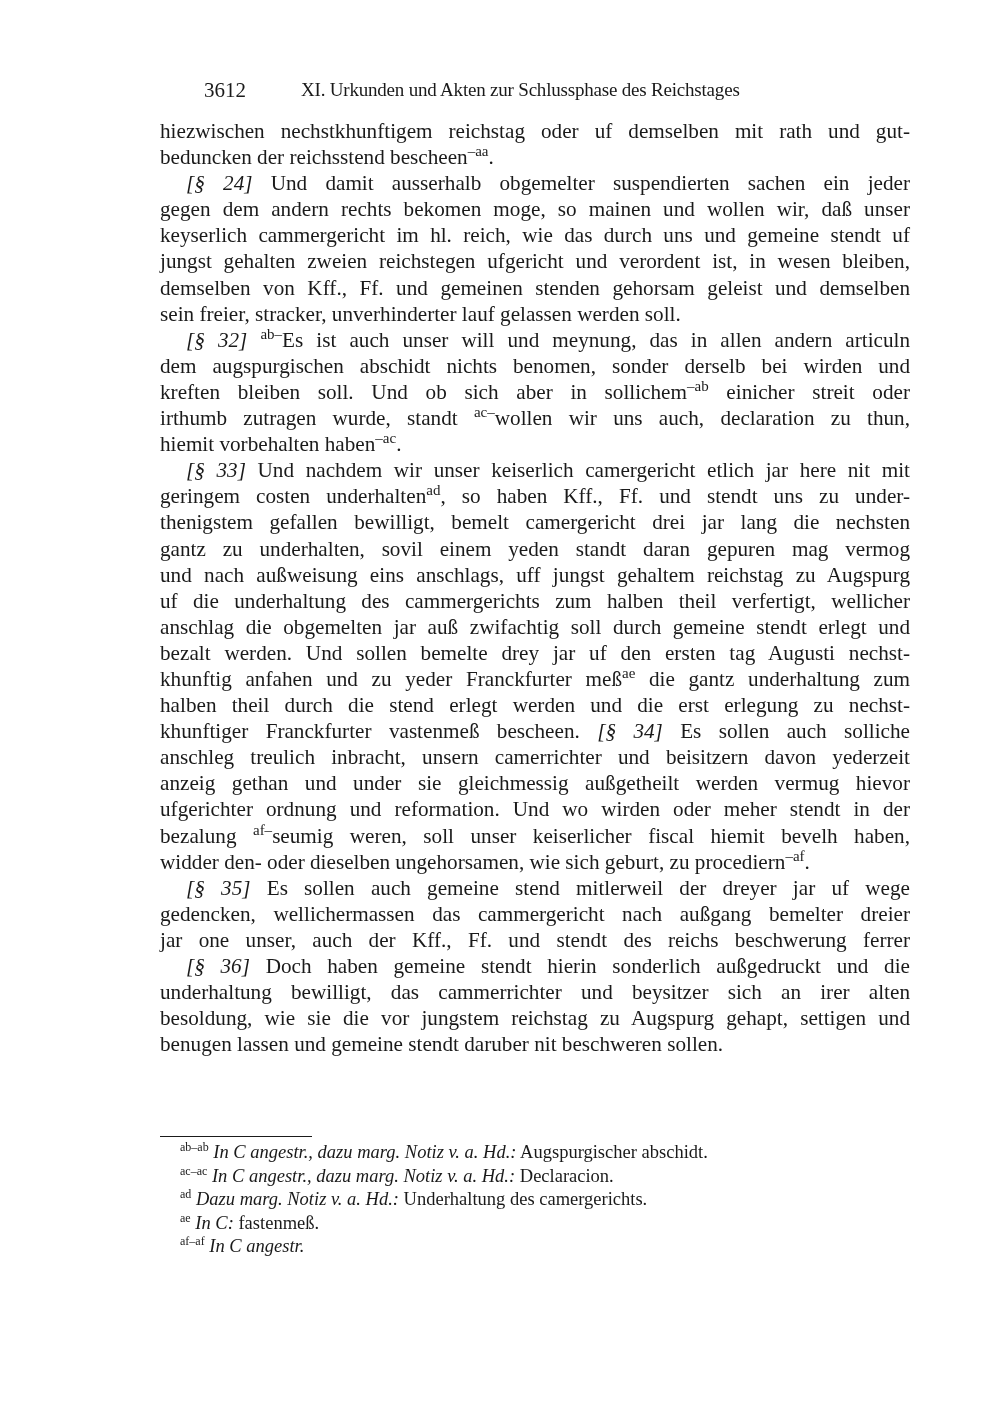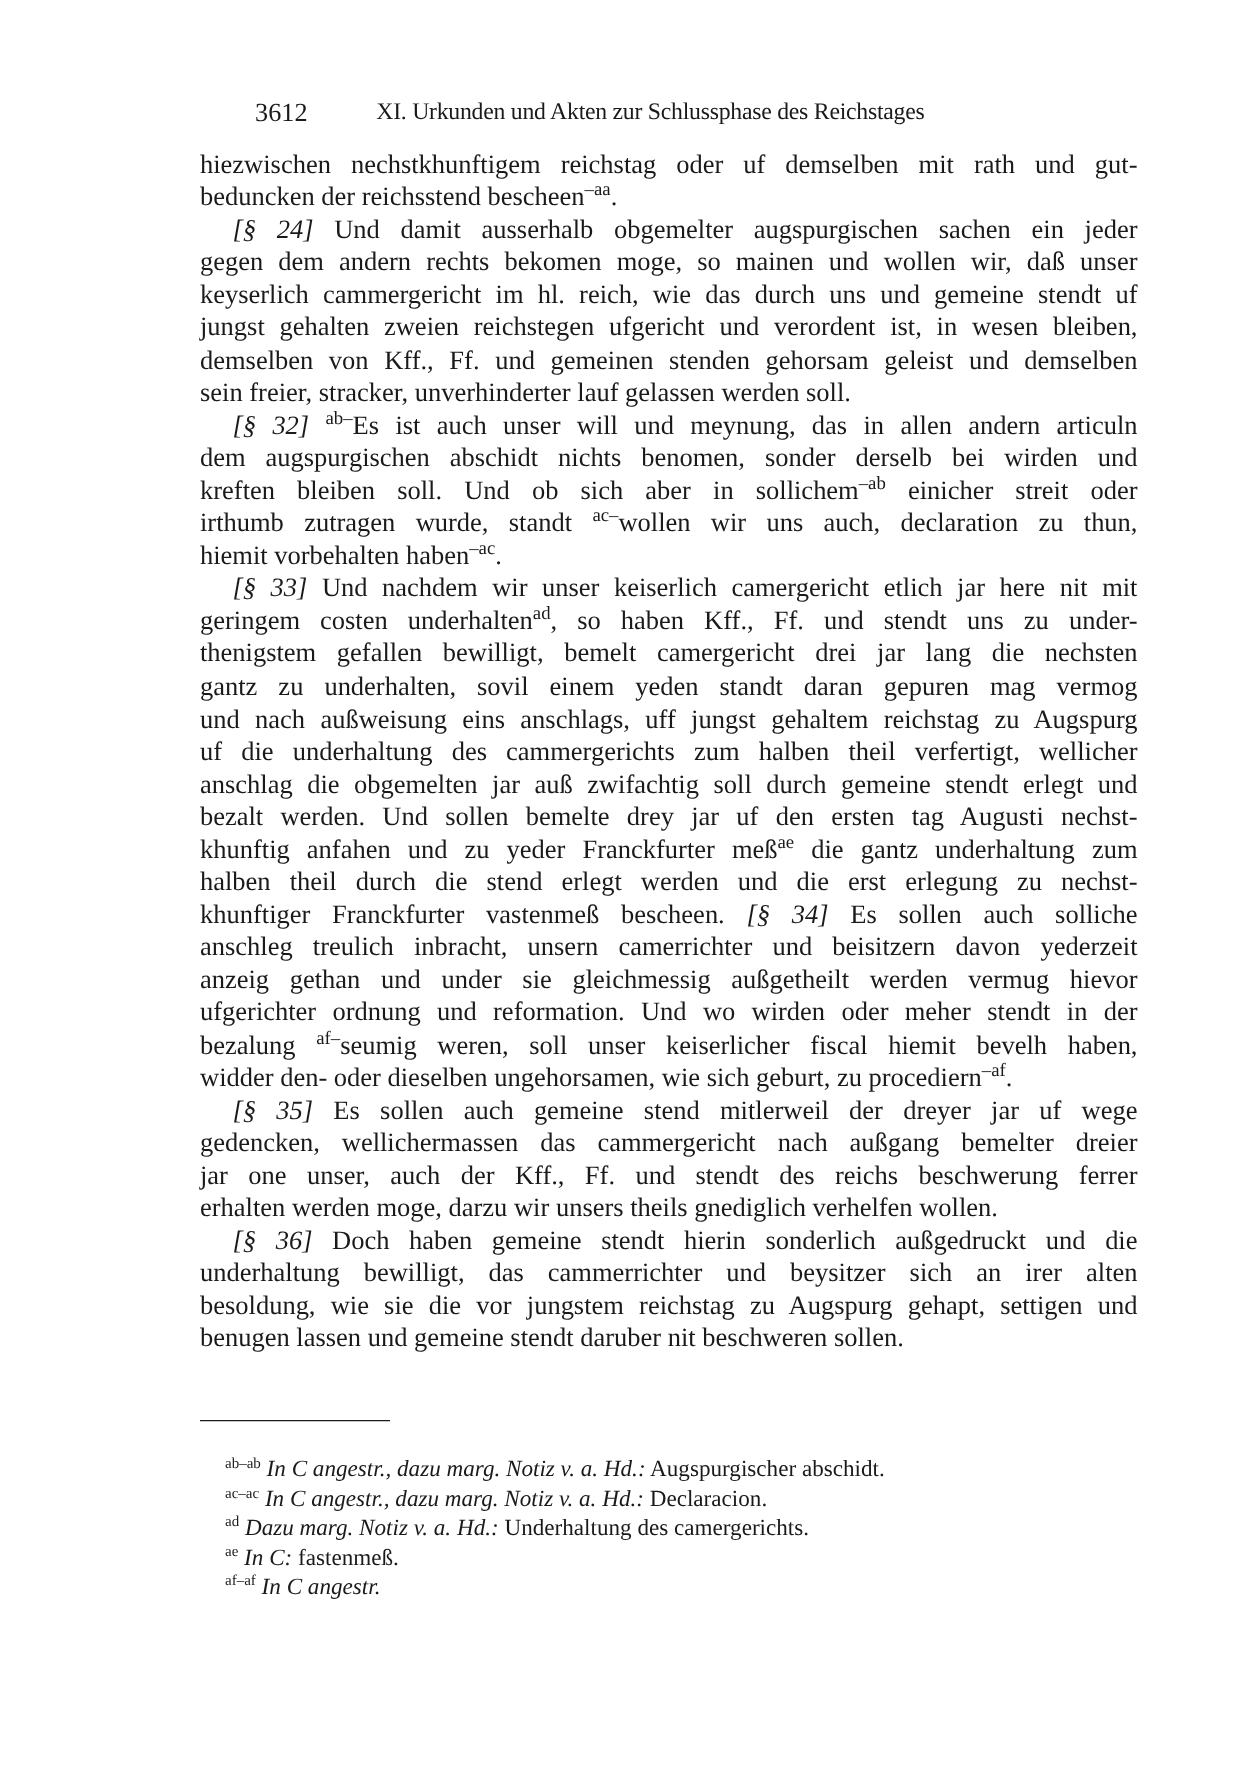--- a/index.html
+++ b/index.html
@@ -13,39 +13,39 @@
       font-size: 21.2px; line-height: 26.1px; }
     .line { display: block; white-space: nowrap; text-align: justify; text-align-last: justify;
       height: 26.1px; overflow: visible; }
     .line.last { text-align-last: left; }
     .indent { padding-left: 26px; }
     .sec { font-style: italic; }
     sup { font-size: 15px; line-height: 0; vertical-align: 8px; }
     .footnote-rule { position: absolute; top: 1136px; left: 160px; width: 152px; height: 0;
       border-top: 1.2px solid #1a1a1a; }
     .footnotes { position: absolute; top: 1141px; left: 180px; width: 700px;
-      font-size: 18.5px; line-height: 23.5px; margin-top: 24px; }
+      font-size: 18.5px; line-height: 23.5px; }
     .fn { display: block; white-space: nowrap; }
     .fn .it { font-style: italic; }
     .fn sup { font-size: 12px; vertical-align: 7px; }
   </style>
 </head>
 <body>
 
 <div class="header">
   <span class="page-num">3612</span>
   <span class="running-title">XI. Urkunden und Akten zur Schlussphase des Reichstages</span>
 </div>
 
 <div class="body-text">
   <span class="line"><span>hiezwischen nechstkhunftigem reichstag oder uf demselben mit rath und gut-</span></span>
   <span class="line last"><span>beduncken der reichsstend bescheen</span><sup>–aa</sup><span>.</span></span>
 
   <div>
-    <span class="line indent"><span class="sec">[§ 24]</span><span> Und damit ausserhalb obgemelter augspurgischen sachen ein jeder</span></span>
+    <span class="line indent"><span class="sec">[§ 24]</span><span> Und damit ausserhalb obgemelter suspendierten sachen ein jeder</span></span>
     <span class="line"><span>gegen dem andern rechts bekomen moge, so mainen und wollen wir, daß unser</span></span>
     <span class="line"><span>keyserlich cammergericht im hl. reich, wie das durch uns und gemeine stendt uf</span></span>
     <span class="line"><span>jungst gehalten zweien reichstegen ufgericht und verordent ist, in wesen bleiben,</span></span>
     <span class="line"><span>demselben von Kff., Ff. und gemeinen stenden gehorsam geleist und demselben</span></span>
     <span class="line last"><span>sein freier, stracker, unverhinderter lauf gelassen werden soll.</span></span>
   </div>
 
   <div>
     <span class="line indent"><span class="sec">[§ 32]</span> <sup>ab–</sup><span>Es ist auch unser will und meynung, das in allen andern articuln</span></span>
     <span class="line"><span>dem augspurgischen abschidt nichts benomen, sonder derselb bei wirden und</span></span>
@@ -70,21 +70,20 @@
     <span class="line"><span>anzeig gethan und under sie gleichmessig außgetheilt werden vermug hievor</span></span>
     <span class="line"><span>ufgerichter ordnung und reformation. Und wo wirden oder meher stendt in der</span></span>
     <span class="line"><span>bezalung </span><sup>af–</sup><span>seumig weren, soll unser keiserlicher fiscal hiemit bevelh haben,</span></span>
     <span class="line last"><span>widder den- oder dieselben ungehorsamen, wie sich geburt, zu procediern</span><sup>–af</sup><span>.</span></span>
   </div>
 
   <div>
     <span class="line indent"><span class="sec">[§ 35]</span><span> Es sollen auch gemeine stend mitlerweil der dreyer jar uf wege</span></span>
     <span class="line"><span>gedencken, wellichermassen das cammergericht nach außgang bemelter dreier</span></span>
     <span class="line"><span>jar one unser, auch der Kff., Ff. und stendt des reichs beschwerung ferrer</span></span>
-    <span class="line last"><span>erhalten werden moge, darzu wir unsers theils gnediglich verhelfen wollen.</span></span>
   </div>
 
   <div>
     <span class="line indent"><span class="sec">[§ 36]</span><span> Doch haben gemeine stendt hierin sonderlich außgedruckt und die</span></span>
     <span class="line"><span>underhaltung bewilligt, das cammerrichter und beysitzer sich an irer alten</span></span>
     <span class="line"><span>besoldung, wie sie die vor jungstem reichstag zu Augspurg gehapt, settigen und</span></span>
     <span class="line last"><span>benugen lassen und gemeine stendt daruber nit beschweren sollen.</span></span>
   </div>
 </div>
 

